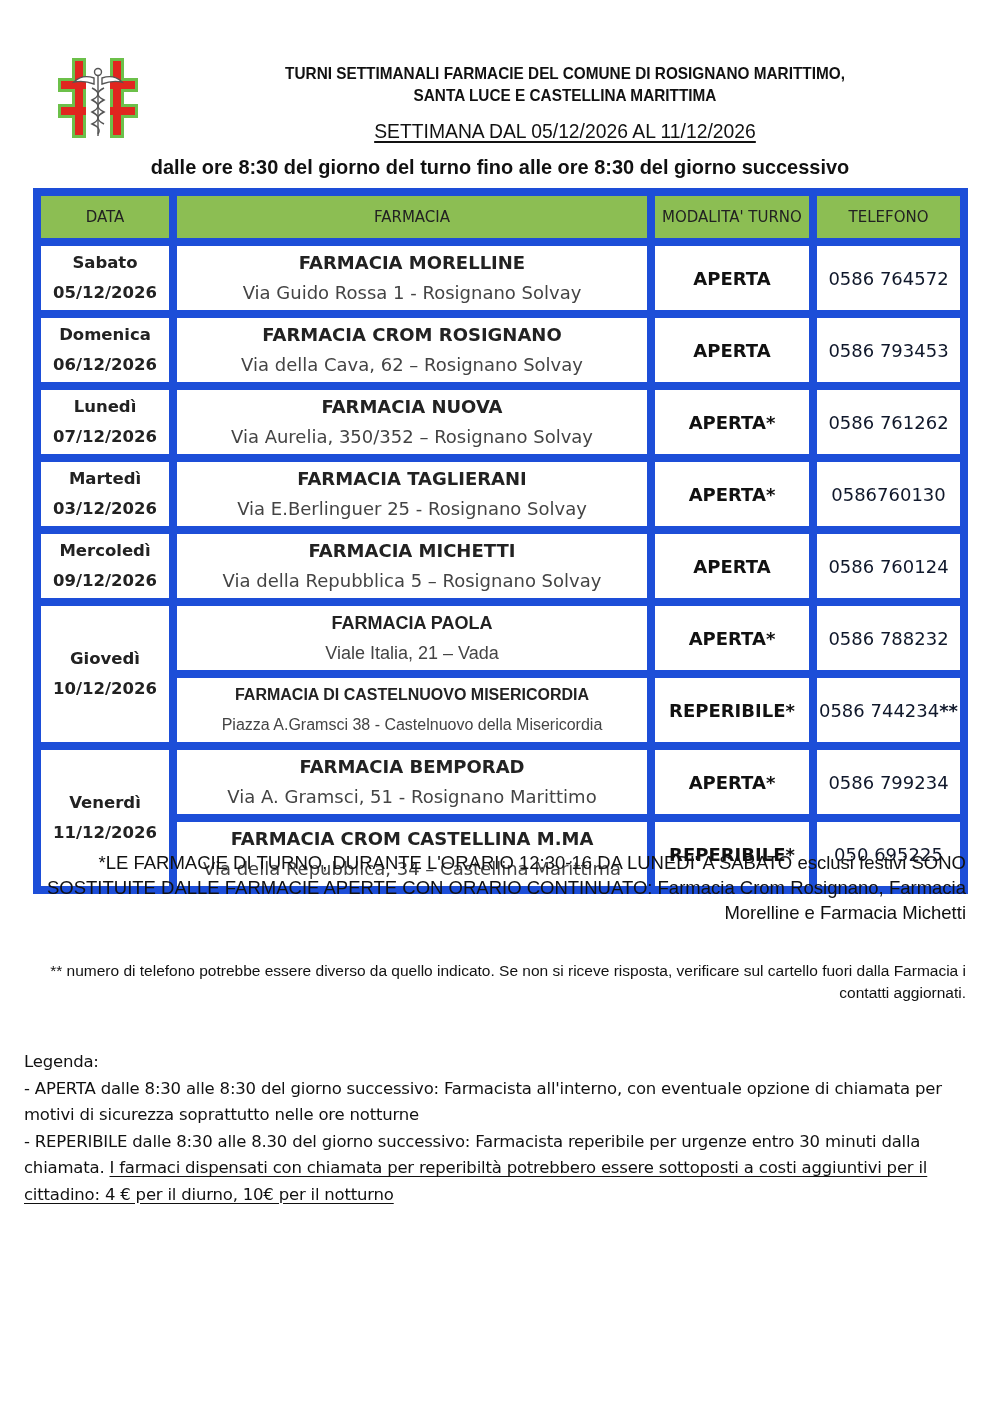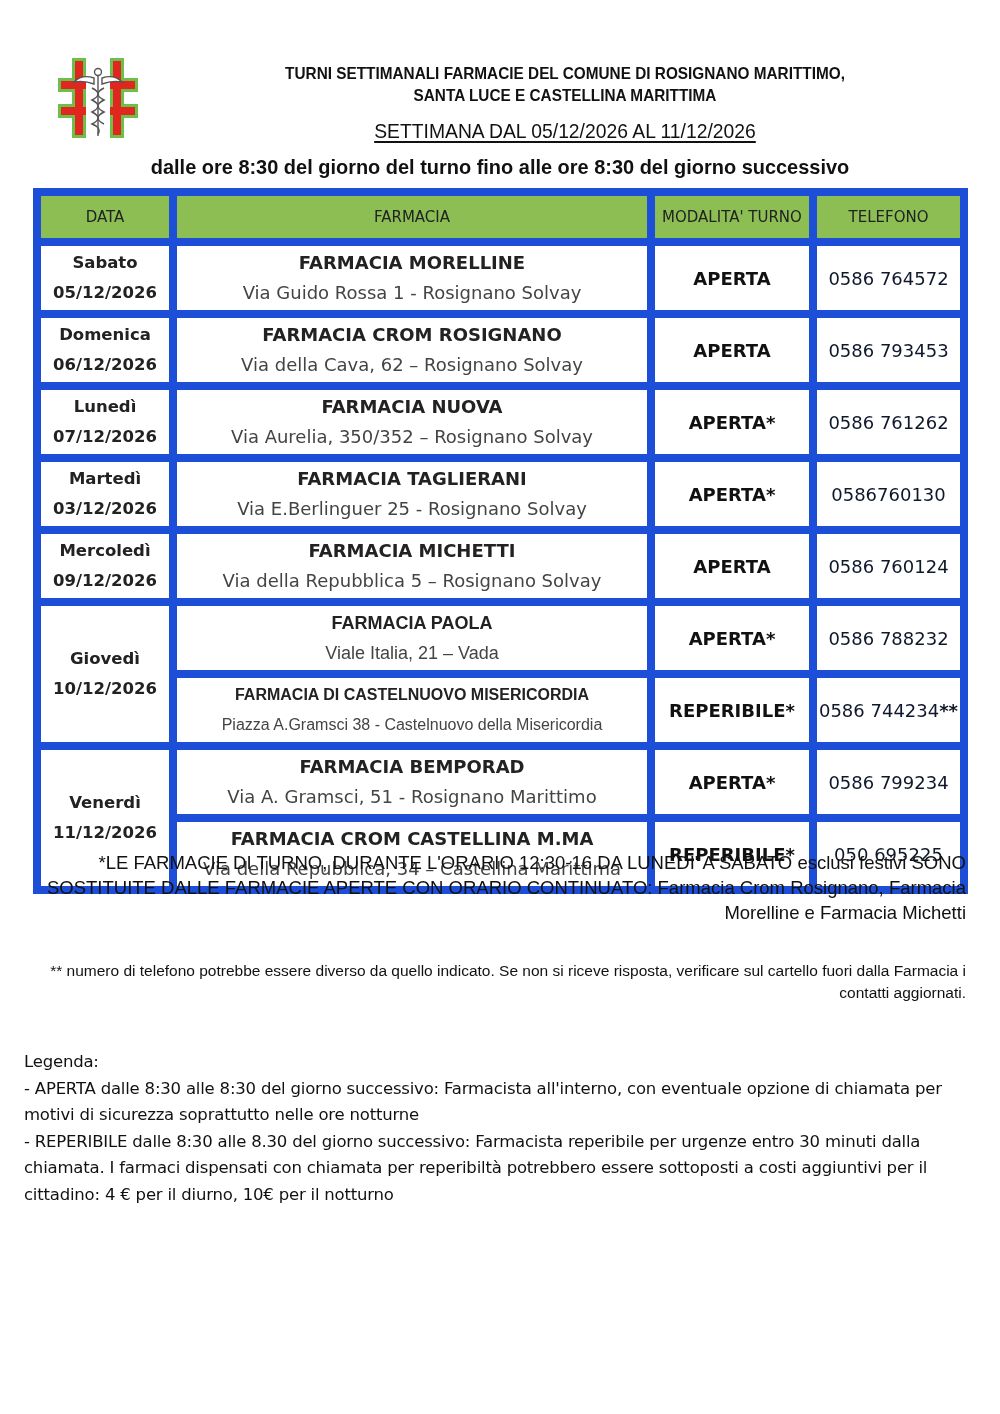--- a/index.html
+++ b/index.html
@@ -19,21 +19,21 @@
   td.phone { font-size: 18px; color: #0f172a; }
   .pname { font-weight: bold; font-size: 18px; line-height: 30px; color: #222; }
   .paddr { font-size: 18px; line-height: 30px; color: #444; }
   .pname.small { font-size: 16px; font-family: "Liberation Sans", sans-serif; }
   .paddr.small { font-size: 16px; font-family: "Liberation Sans", sans-serif; }
   tr.r1 td { height: 64px; }
   .notes { position: absolute; left: 31px; width: 935px; font-family: "Liberation Sans", sans-serif; font-weight: normal; text-align: right; }
   .note1 { top: 850px; font-size: 18.5px; line-height: 25px; }
   .note2 { top: 960px; font-size: 15.5px; line-height: 22px; }
   .legend { position: absolute; left: 24px; width: 935px; top: 1049px; font-family: "DejaVu Sans", sans-serif; font-size: 16.5px; line-height: 26.5px; color: #111; letter-spacing: -0.2px; }
-  .u { text-underline-offset: 3px; }
+  .u { text-decoration: underline; text-underline-offset: 3px; }
 </style>
 </head>
 <body>
 
 <svg class="logo" viewBox="0 0 80 80">
 
   <g fill="#6cc04a">
     <rect x="14" y="0" width="14" height="80"></rect>
     <rect x="52" y="0" width="14" height="80"></rect>
     <rect x="0" y="20" width="80" height="14"></rect>

